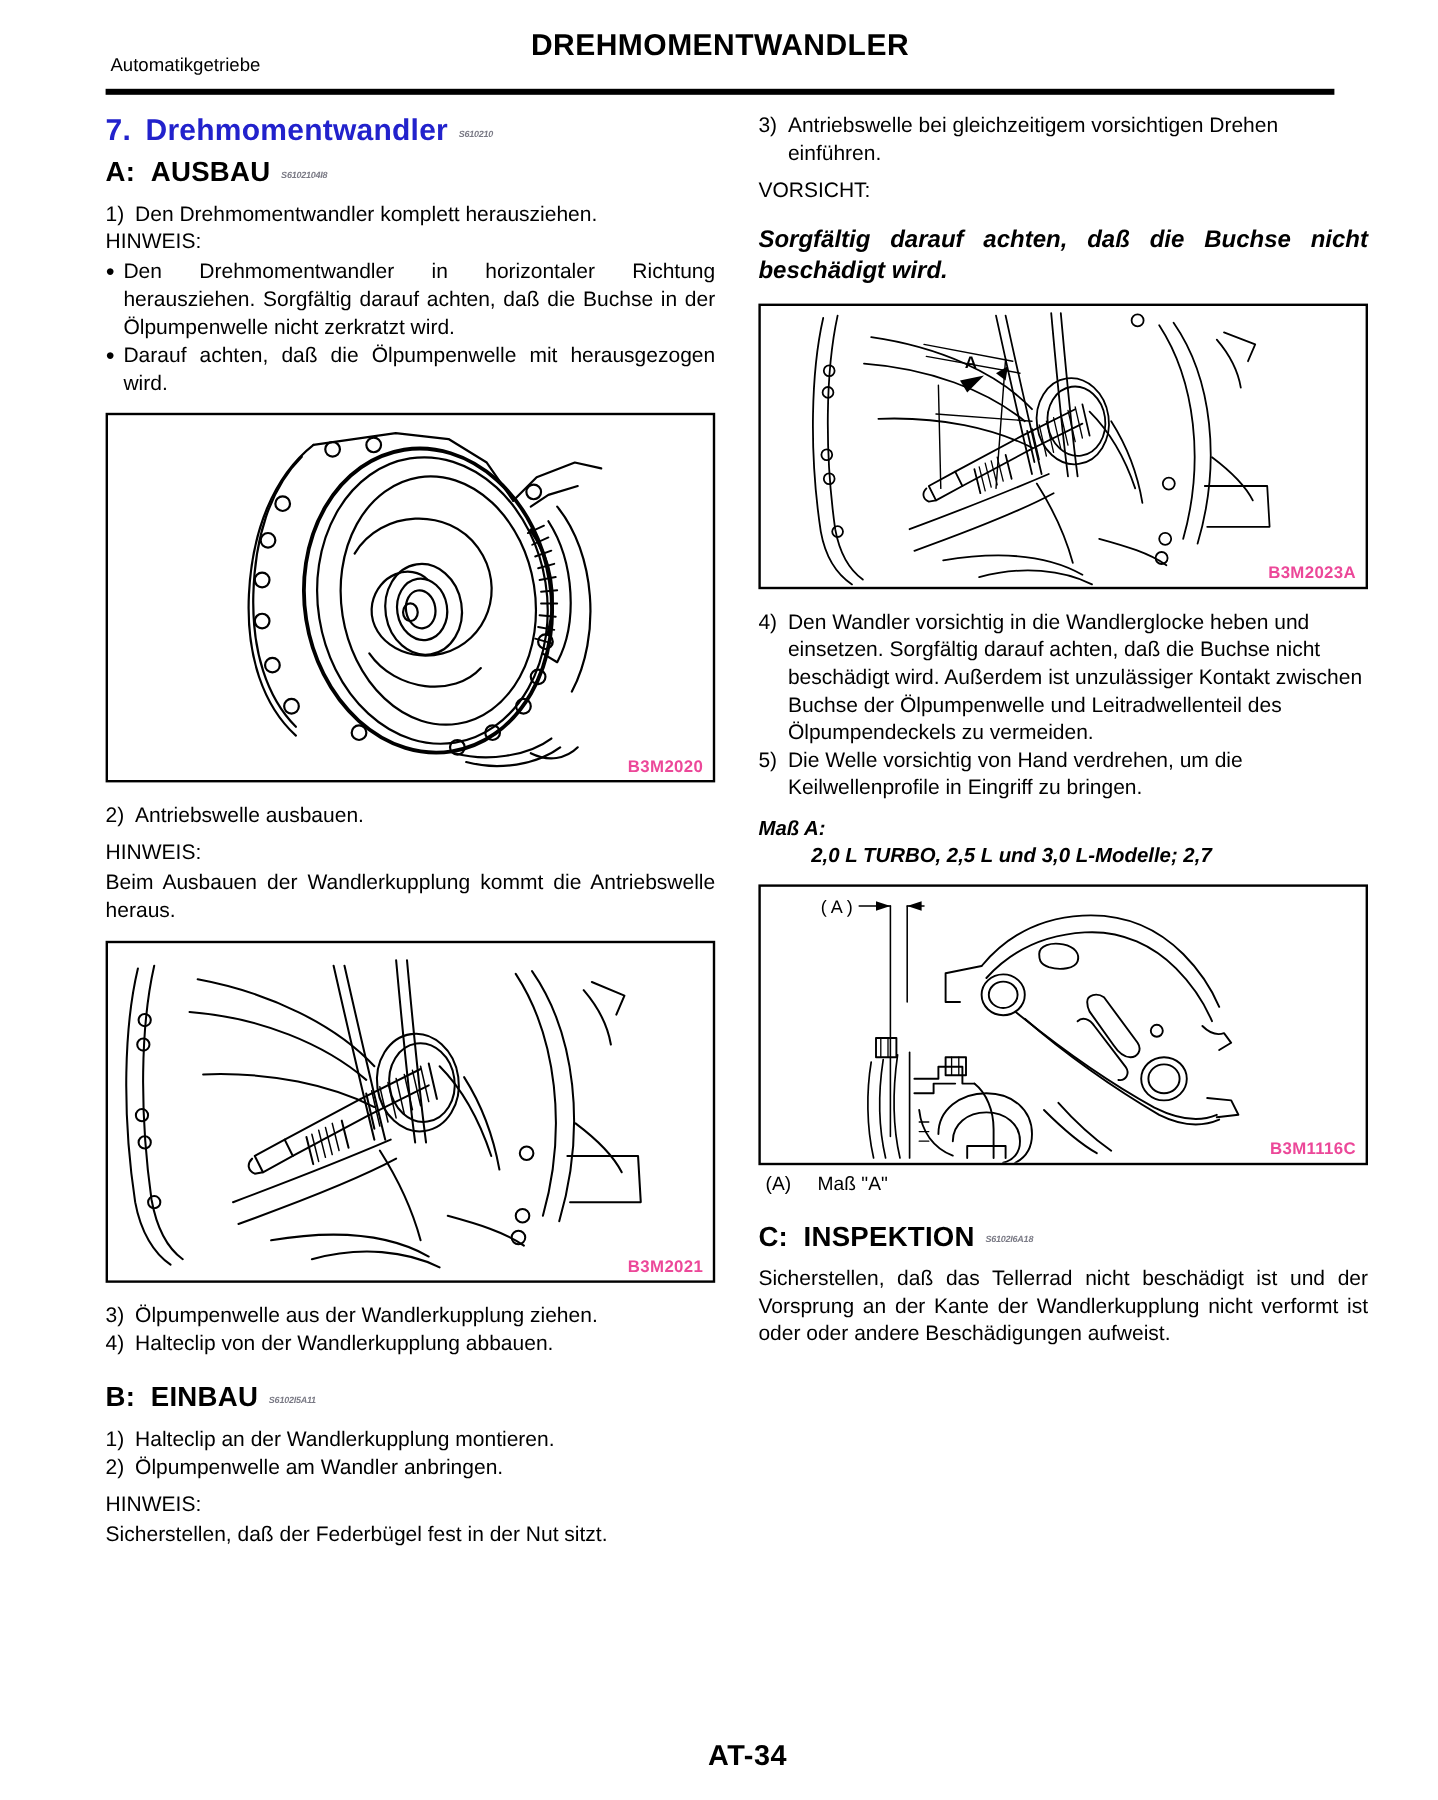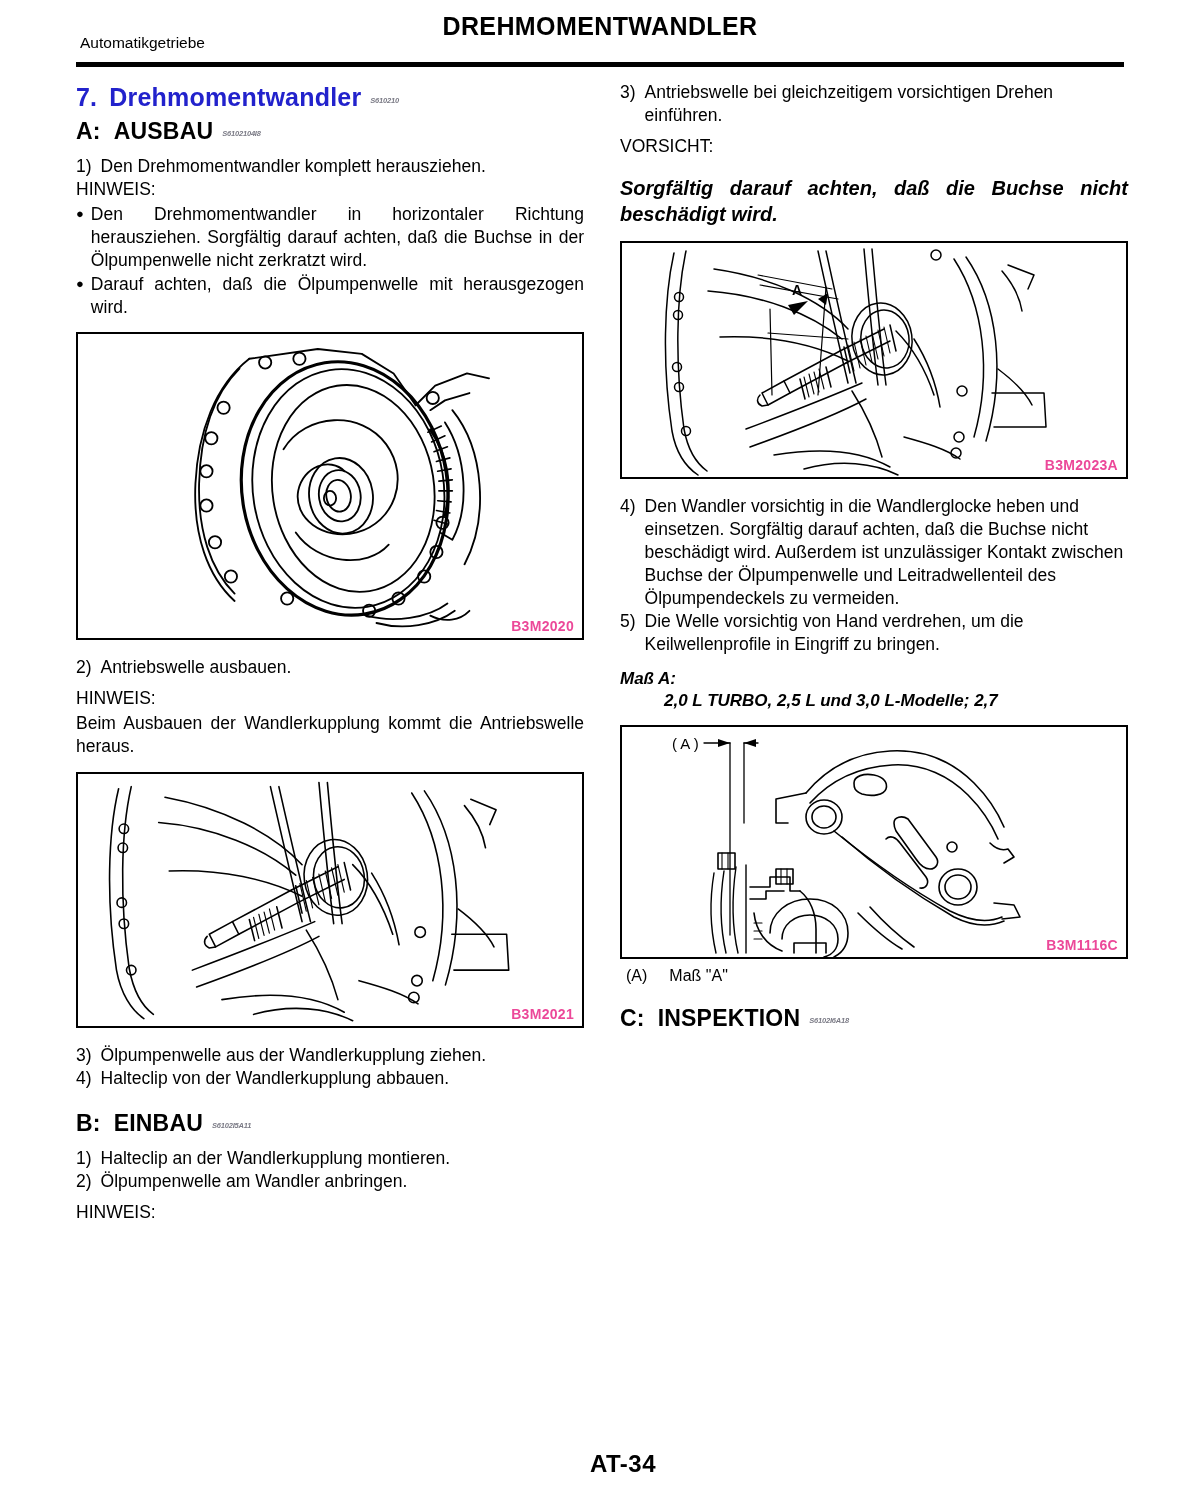--- a/index.html
+++ b/index.html
@@ -14,21 +14,21 @@
     font-family: "Liberation Sans", sans-serif;
     color: #000000;
     position: relative;
     overflow: hidden;
   }
   .page {
     position: relative;
     width: 1198px;
     height: 1500px;
     box-sizing: border-box;
-    padding: 0;
+    padding: 12px;
     border-radius: 27px;
   }
 
   
   .page-header {
     position: relative;
     height: 62px;
     margin: 0 74px 0 76px;
   }
   .header-title {
@@ -317,21 +317,21 @@
       <div class="numitem">
         <span class="n">2)</span>
         <span class="t">Antriebswelle ausbauen.</span>
       </div>
 
       <div class="gap-s"></div>
 
       <p class="body nojust">HINWEIS:</p>
       <p class="body">Beim Ausbauen der Wandlerkupplung kommt die Antriebswelle heraus.</p>
 
-      <div class="figure" style="height:256px; margin-top:14px;">
+      <div class="figure" style="height:285px; margin-top:14px;">
         <svg class="fig-svg" viewBox="0 0 445 239" preserveAspectRatio="xMidYMid meet">
           <g fill="none" stroke="#000" stroke-width="1.5" stroke-linecap="round" stroke-linejoin="round">
 
             <path d="M22 14 C12 56 10 120 20 186 C24 208 34 224 46 232"></path>
             <path d="M34 12 C24 56 23 120 32 184 C36 206 44 220 55 228"></path>
             <circle cx="27" cy="52" r="4.5"></circle>
               <circle cx="26" cy="70" r="4.5"></circle>
             <circle cx="25" cy="122" r="4.5"></circle>
               <circle cx="27" cy="142" r="4.5"></circle>
             <circle cx="34" cy="186" r="4.5"></circle>
@@ -424,20 +424,21 @@
         <span class="t">Halteclip an der Wandlerkupplung montieren.</span>
       </div>
       <div class="numitem">
         <span class="n">2)</span>
         <span class="t">Ölpumpenwelle am Wandler anbringen.</span>
       </div>
 
       <div class="gap-s"></div>
 
       <p class="body nojust">HINWEIS:</p>
+      <p class="body">Sicherstellen, daß der Federbügel fest in der Nut sitzt.</p>
 
     </div>
 
     <div class="col">
 
       <div class="numitem">
         <span class="n">3)</span>
         <span class="t">Antriebswelle bei gleichzeitigem vorsichtigen Drehen einführen.</span>
       </div>
 
@@ -619,20 +620,21 @@
       </div>
 
       <div class="gap-m"></div>
 
       <div class="sub-title">
         <span class="lbl">C:</span>
         <span>INSPEKTION</span>
         <span class="refcode">S6102I6A18</span>
       </div>
 
+      <p class="body">Sicherstellen, daß das Tellerrad nicht beschädigt ist und der Vorsprung an der Kante der Wandlerkupplung nicht verformt ist oder oder andere Beschädigungen aufweist.</p>
 
     </div>
 
   </div>
 
   <div class="page-footer">AT-34</div>
 
 </div>
 
 </body></html>

